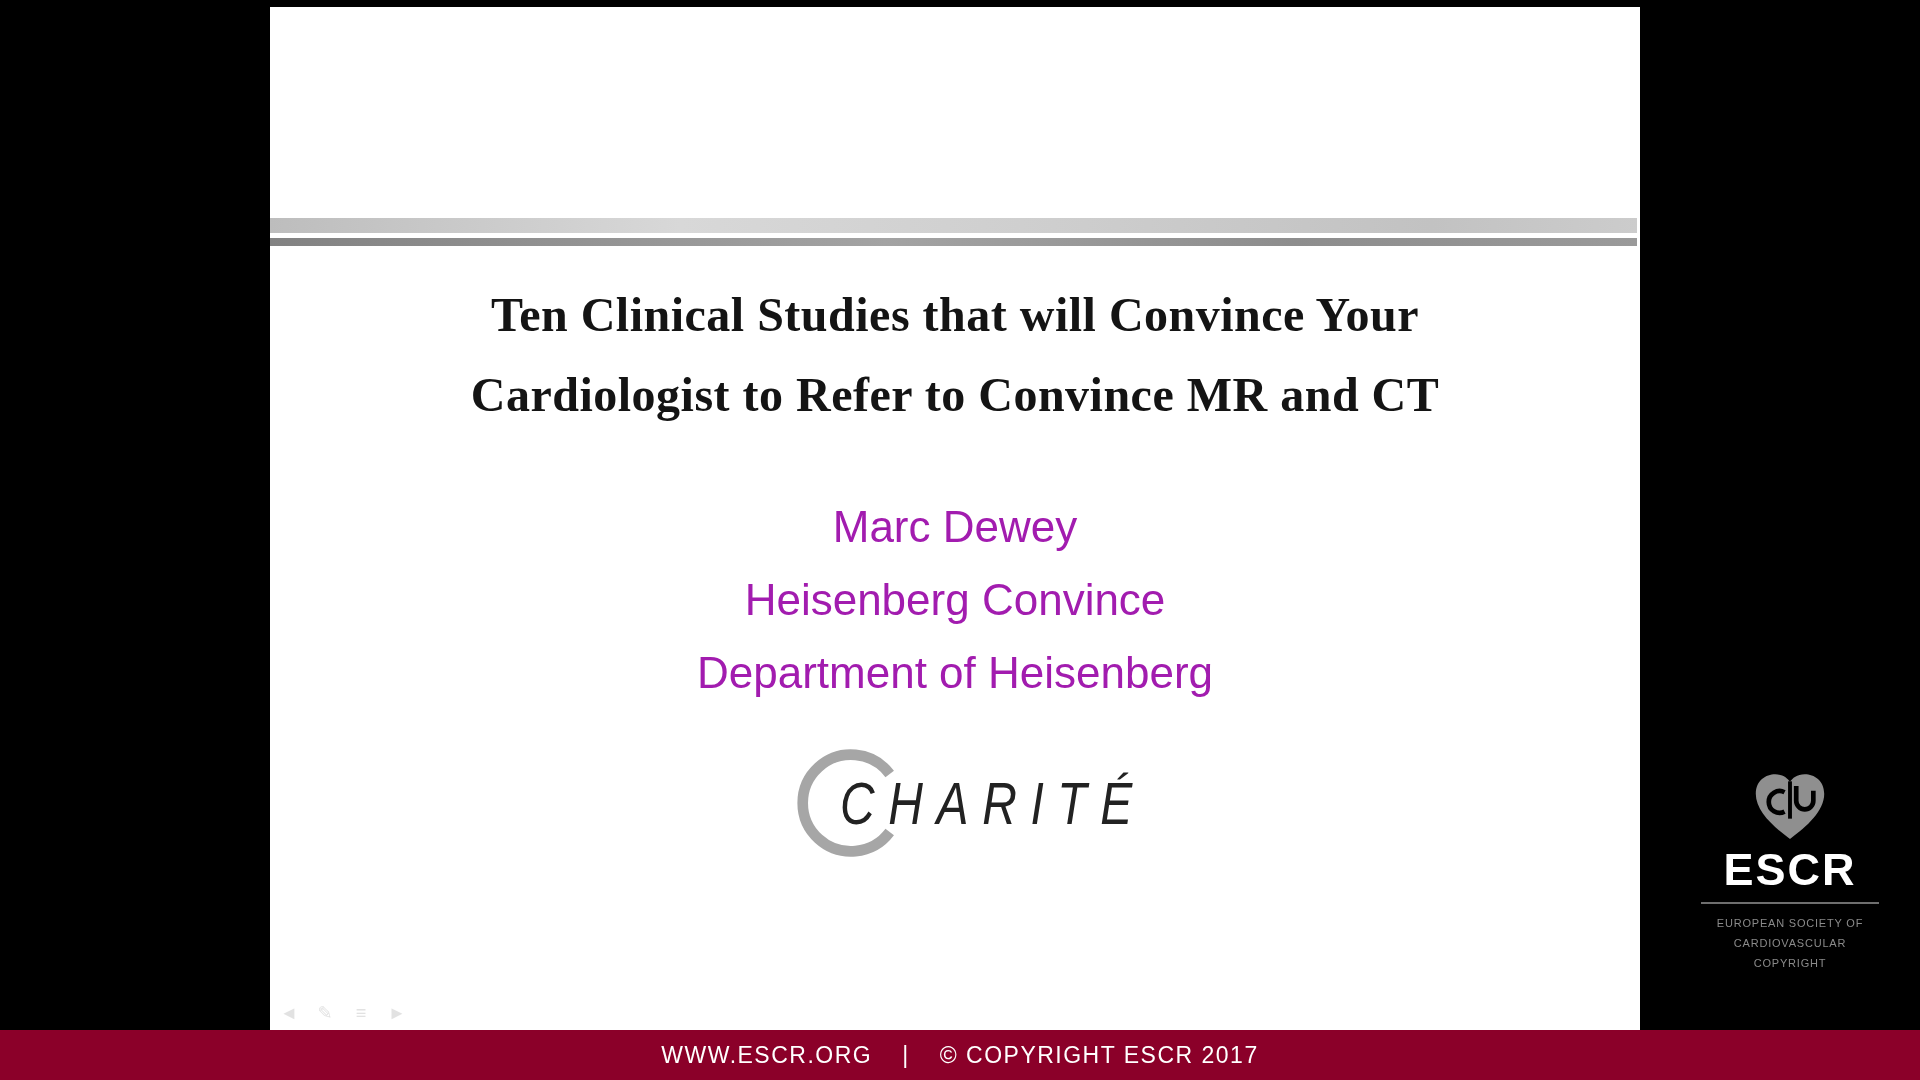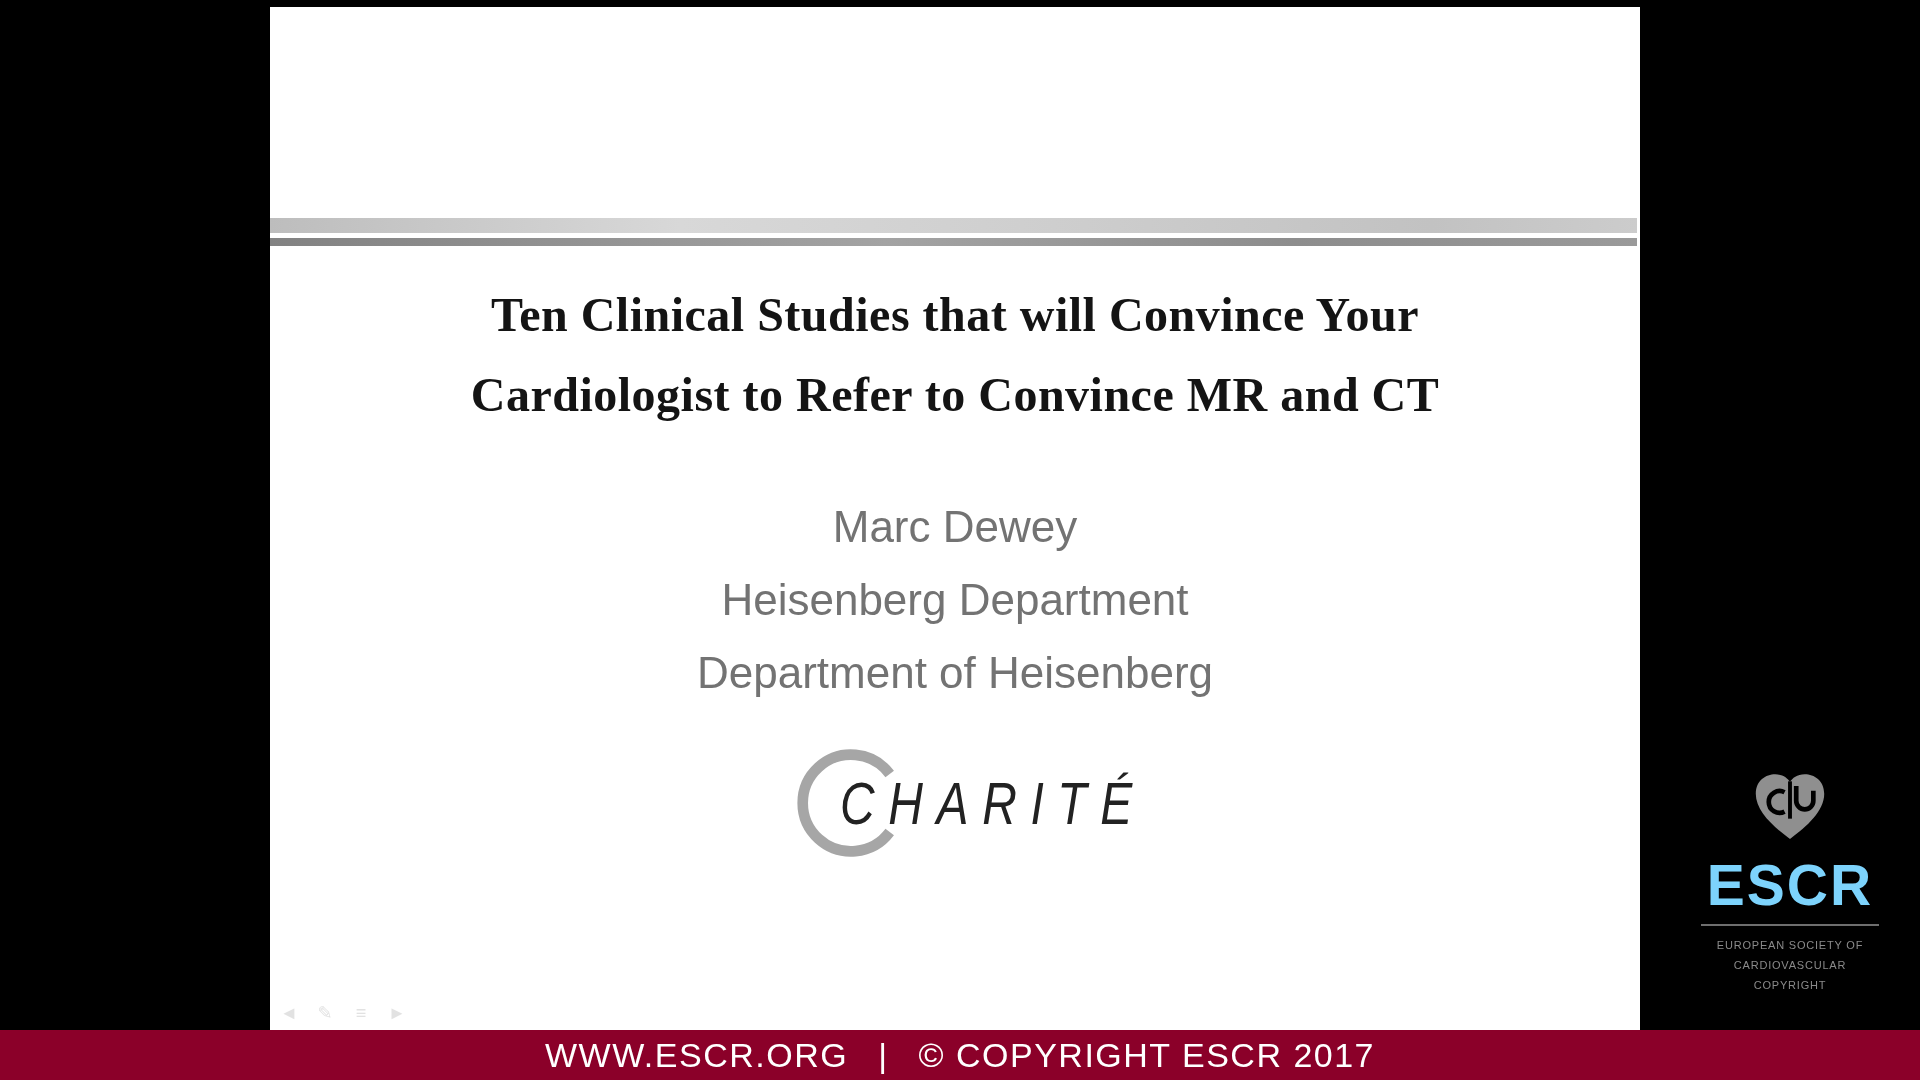--- a/index.html
+++ b/index.html
@@ -44,21 +44,21 @@
     color: #141414;
     letter-spacing: 0.5px;
   }
 
   .subtitle {
     position: absolute;
     left: 0; right: 0; top: 483px;
     text-align: center;
     font-size: 44px;
     line-height: 73px;
-    color: #737373;
+    color: #a21caf;
   }
 
   
   .charite {
     position: absolute;
     left: 520px; top: 728px;
     width: 640px; height: 140px; font-style: italic;
   }
   .charite-c {
     position: absolute;
@@ -93,26 +93,26 @@
   
   .escr-logo {
     position: absolute;
     left: 1680px; top: 772px;
     width: 220px;
     text-align: center;
     color: #8f8f8f;
   }
   .escr-heart { display: block; margin: 0 auto; width: 78px; height: 70px; }
   .escr-acronym {
-    margin-top: 15px;
-    font-size: 57px;
+    margin-top: 5px;
+    font-size: 45px;
     font-weight: 700;
     letter-spacing: 2px;
     line-height: 1;
-    color: #7dd3fc;
+    color: #ffffff;
   }
   .escr-rule {
     width: 178px; height: 2px;
     margin: 10px auto 9px auto;
     background: #6e6e6e;
   }
   .escr-name {
     font-size: 11px;
     line-height: 20px;
     letter-spacing: 0.8px;
@@ -123,21 +123,21 @@
   
   .footer-bar {
     position: absolute;
     left: 0; right: 0; bottom: 0;
     height: 50px;
     background: #8b0029;
     display: flex;
     align-items: center;
     justify-content: center;
     color: #ffffff;
-    font-size: 34px;
+    font-size: 23px;
     letter-spacing: 1.5px;
     white-space: nowrap;
   }
   .footer-bar .sep { margin: 0 30px; font-weight: 300; }
 </style>
 </head>
 <body>
 
 <div class="stage">
 
@@ -146,21 +146,21 @@
     <div class="stripe stripe-light"></div>
     <div class="stripe stripe-dark"></div>
 
     <h1 class="title">
       <span>Ten Clinical Studies that will Convince Your</span><br>
       <span>Cardiologist to Refer to Convince MR and CT</span>
     </h1>
 
     <div class="subtitle">
       <div>Marc Dewey</div>
-      <div>Heisenberg Department</div>
+      <div>Heisenberg Convince</div>
       <div>Department of Heisenberg</div>
     </div>
 
     <div class="charite">
       <svg class="charite-c" viewBox="0 0 120 120">
         <path d="M 99 30 A 50 50 0 1 0 99 90" fill="none" stroke="#a6a6a6" stroke-width="11"></path>
       </svg>
       <span class="charite-text">CHARITÉ</span>
     </div>
 

